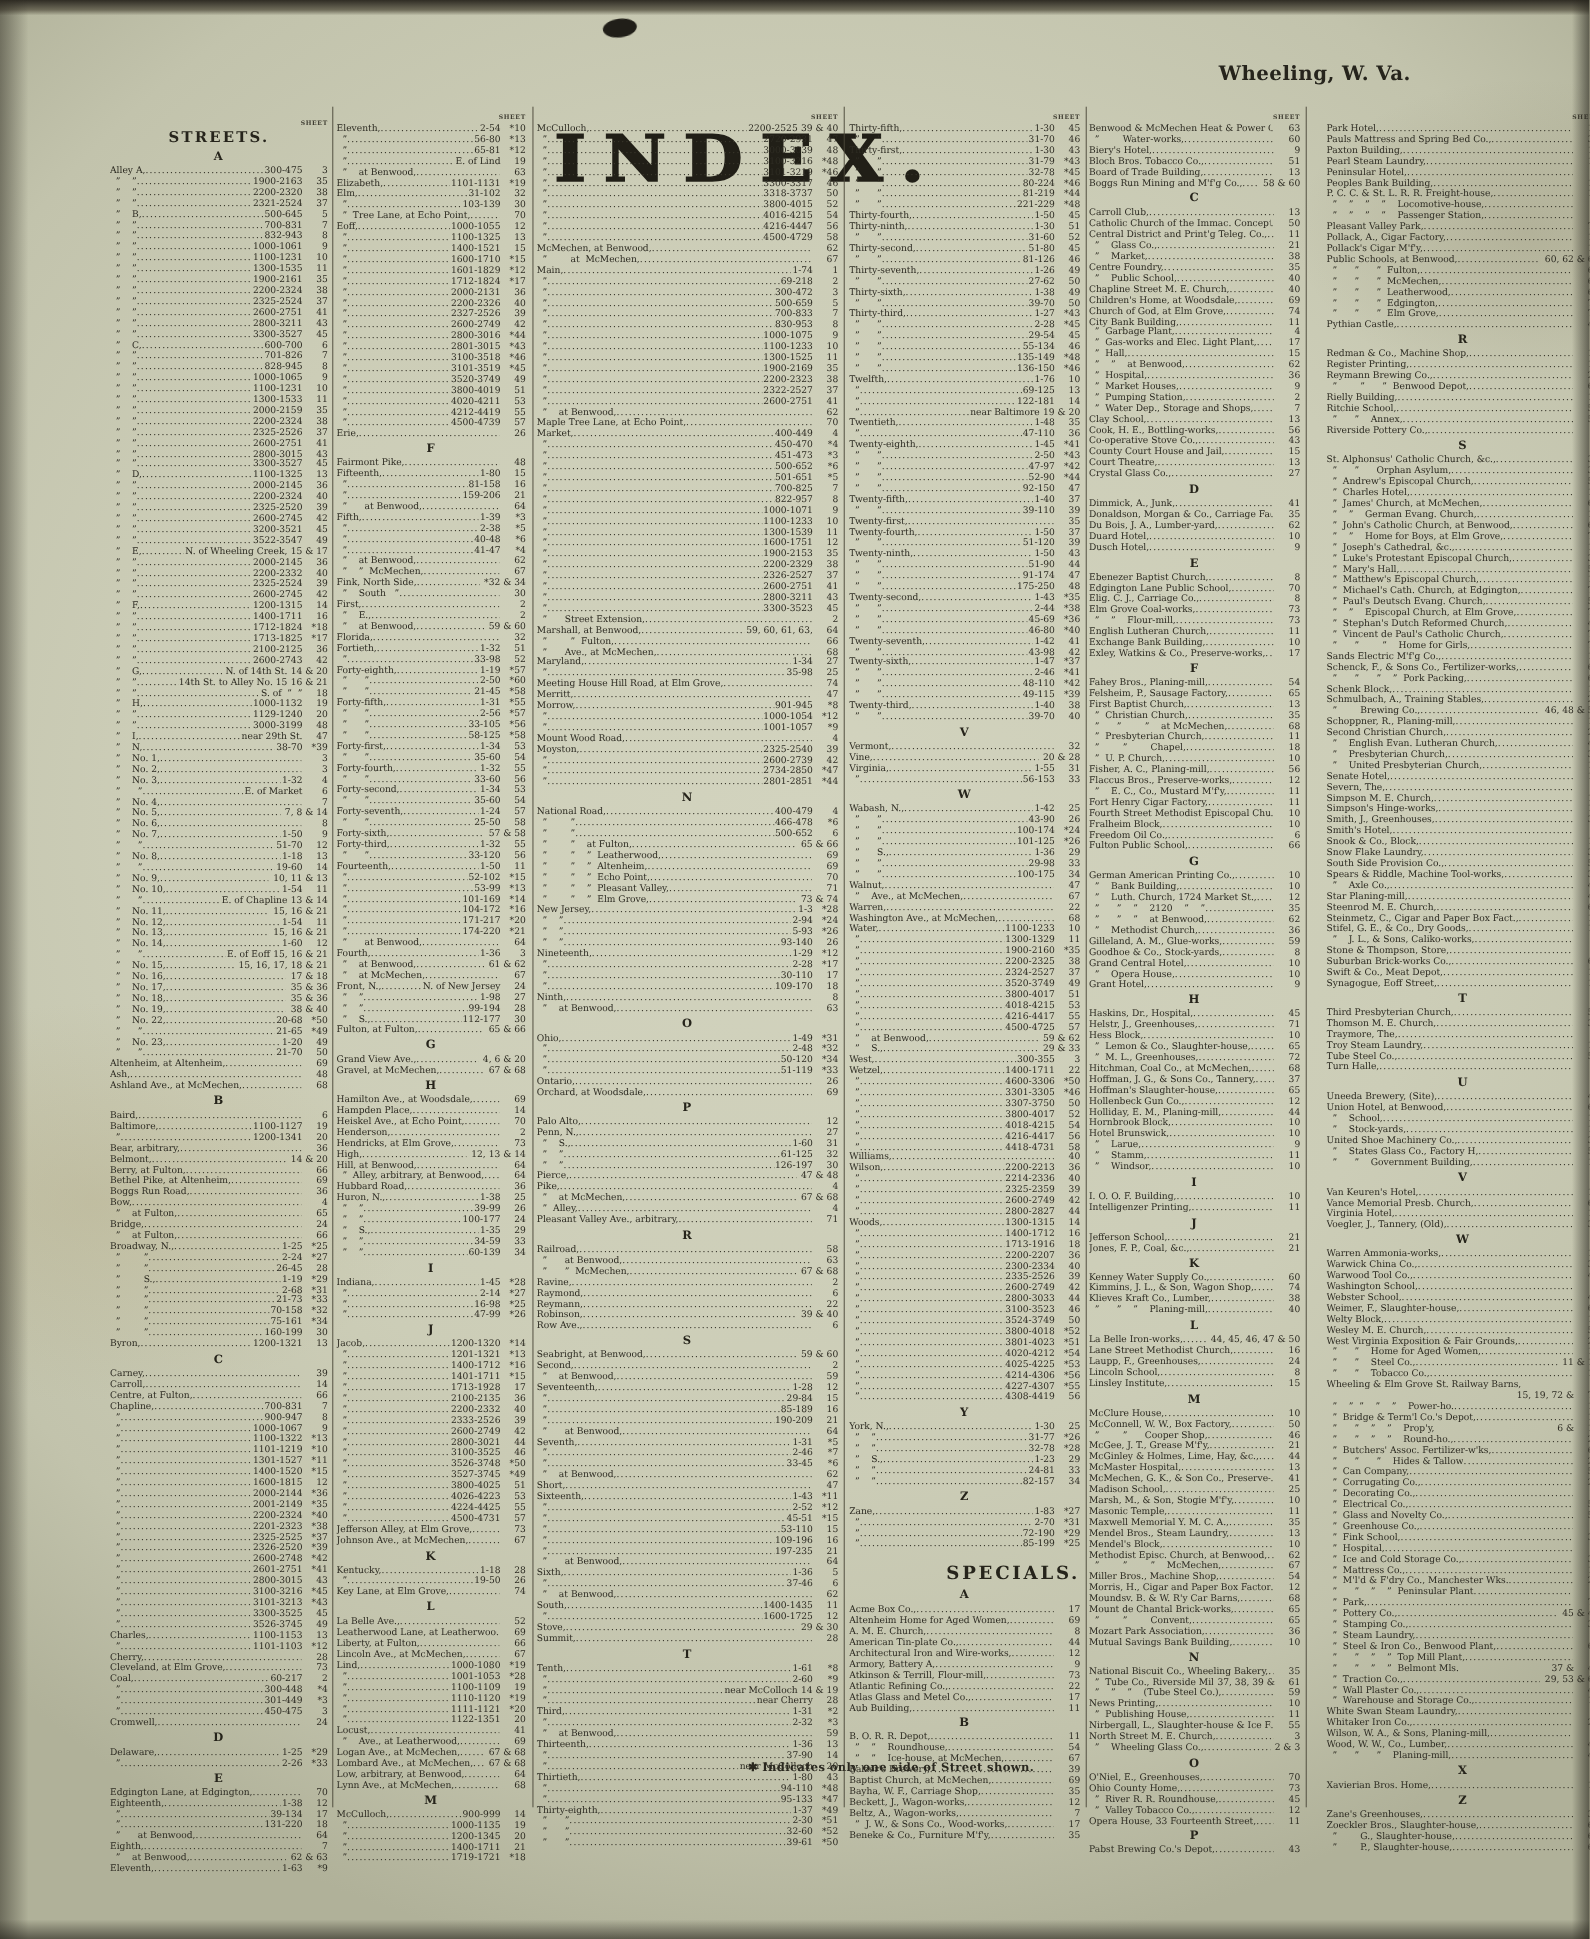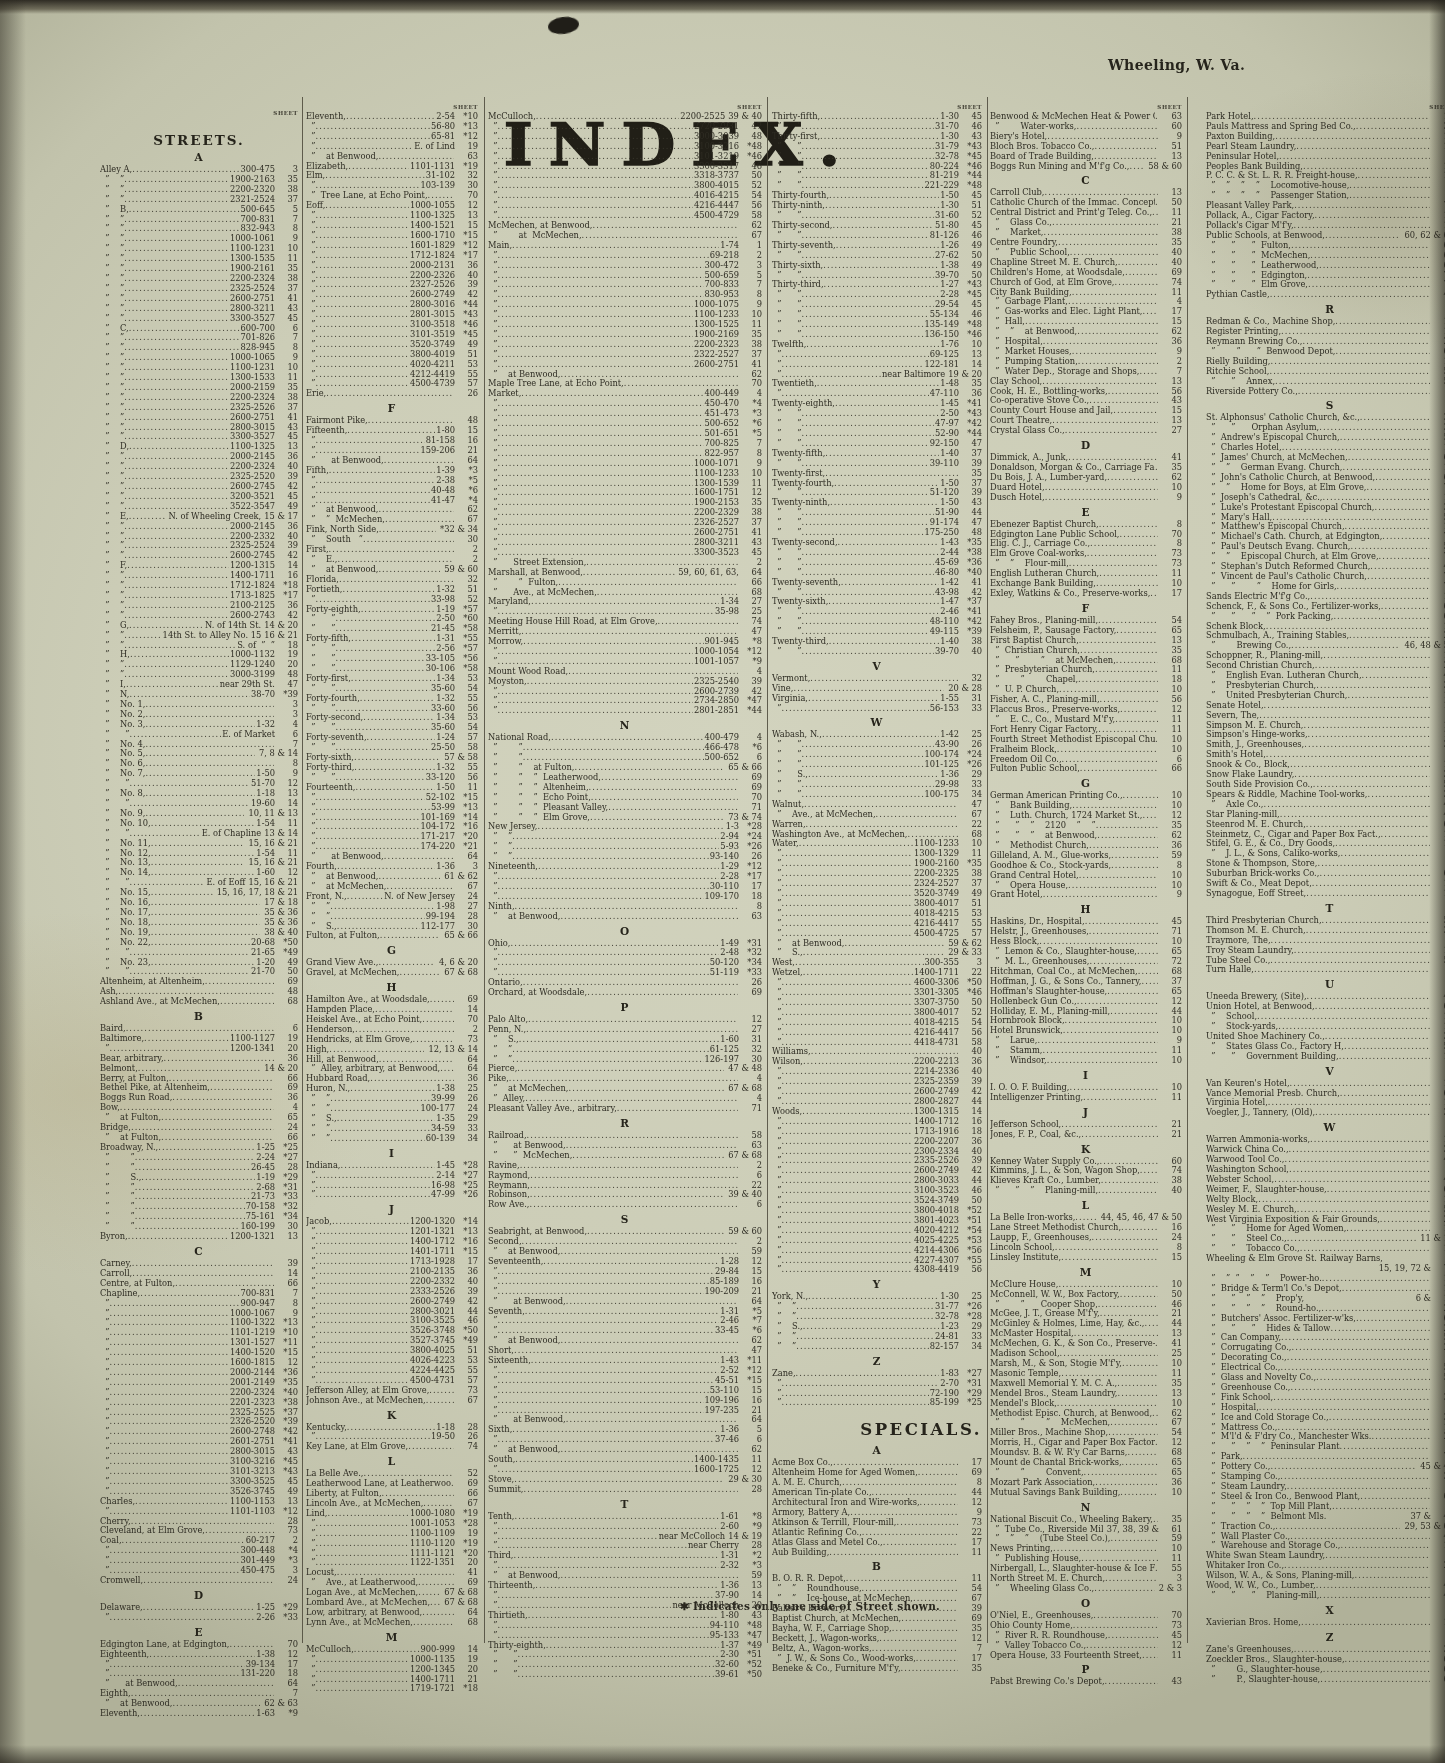--- a/index.html
+++ b/index.html
@@ -11,34 +11,34 @@
       radial-gradient(ellipse 300px 200px at 96% 12%, rgba(120,112,82,.22), rgba(120,112,82,0) 70%),
       radial-gradient(ellipse 75% 60% at 50% 42%, #d2d3be 0%, #cccdb7 55%, #c2c3ac 82%, #b0b199 100%);
   }
   .edge{position:absolute;pointer-events:none}
   #edge-top{left:0;top:0;width:1445px;height:14px;background:linear-gradient(#2f2c24,#6f6c5a 65%,rgba(111,108,90,0))}
   #edge-left{left:0;top:0;width:26px;height:1763px;background:linear-gradient(90deg,rgba(44,41,32,.5),rgba(44,41,32,0))}
   #edge-right{right:0;top:0;width:16px;height:1763px;background:linear-gradient(270deg,rgba(38,36,28,.62),rgba(38,36,28,0))}
   #edge-bottom{left:0;bottom:0;width:1445px;height:18px;background:linear-gradient(0deg,rgba(32,29,22,.6),rgba(32,29,22,0))}
   #ink-blot{position:absolute;left:548px;top:17px;width:31px;height:17px;background:#14120d;border-radius:50%;transform:rotate(-7deg);filter:blur(.4px);opacity:.93}
   #title{position:absolute;left:455px;top:112px;width:450px;text-align:center;font-weight:bold;font-size:62px;line-height:66px;letter-spacing:16px;color:#211f17;-webkit-text-stroke:1.6px #211f17;transform:scaleY(.94)}
-  #location{position:absolute;left:1108px;top:57px;font-size:14px;font-weight:bold;letter-spacing:.4px;color:#26241c}
+  #location{position:absolute;left:1108px;top:57px;font-size:18px;font-weight:bold;letter-spacing:.4px;color:#26241c}
   #footnote{position:absolute;left:680px;top:1600px;font-size:10.5px;font-weight:bold;letter-spacing:.3px;color:#2a281f}
   .vrule{position:absolute;top:97px;width:1px;height:1546px;background:#4b483a;opacity:.85}
   .col{position:absolute;color:#2e2c23}
   .sheetlbl{position:absolute;top:-8px;right:0;font-size:5.5px;font-weight:bold;letter-spacing:.6px;color:#3e3c31}
   .r{display:flex;align-items:baseline;line-height:9.9px;font-size:8.3px;white-space:nowrap}
   .n{white-space:pre;flex:0 1 auto;min-width:0;overflow:hidden}
   .d{flex:1 1 0;overflow:hidden;white-space:nowrap;min-width:3px;color:#3a382d;letter-spacing:1.1px}
   .d::after{content:"................................................................................."}
   .nd .d::after{content:""}
   .rg{white-space:pre;margin-left:1px}
   .s{min-width:20px;margin-left:3px;text-align:right;white-space:nowrap}
   .lethead{text-align:center;font-weight:bold;font-size:10.5px;line-height:12px;margin:3px 0 2px;letter-spacing:1px;color:#26241b}
-  .bighead{text-align:center;font-weight:bold;font-size:13.5px;line-height:15px;margin:15px 0 3px;letter-spacing:2px;color:#26241b}
+  .bighead{text-align:center;font-weight:bold;font-size:13.5px;line-height:15px;margin:0 0 3px;letter-spacing:2px;color:#26241b}
   .bighead2{text-align:right;font-weight:bold;font-size:16.5px;line-height:18px;margin:13px 0 5px;letter-spacing:2.5px;color:#26241b}
 </style>
 </head>
 <body>
 
 <div id="page">
   <div id="title">INDEX.</div>
   <div id="location">Wheeling, W. Va.</div>
   <div id="columns">
       <div class="col" style="left: 100px; top: 118px; width: 198px;">
@@ -1273,21 +1273,21 @@
         </div>
         <div class="r">
           <span class="n">  ”      ”</span>
           <span class="d"></span>
           <span class="rg">33-105</span>
           <span class="s">*56</span>
         </div>
         <div class="r">
           <span class="n">  ”      ”</span>
           <span class="d"></span>
-          <span class="rg">30-106</span>
+          <span class="rg">58-125</span>
           <span class="s">*58</span>
         </div>
         <div class="r">
           <span class="n">Forty-first,</span>
           <span class="d"></span>
           <span class="rg">1-34</span>
           <span class="s">53</span>
         </div>
         <div class="r">
           <span class="n">  ”      ”</span>

